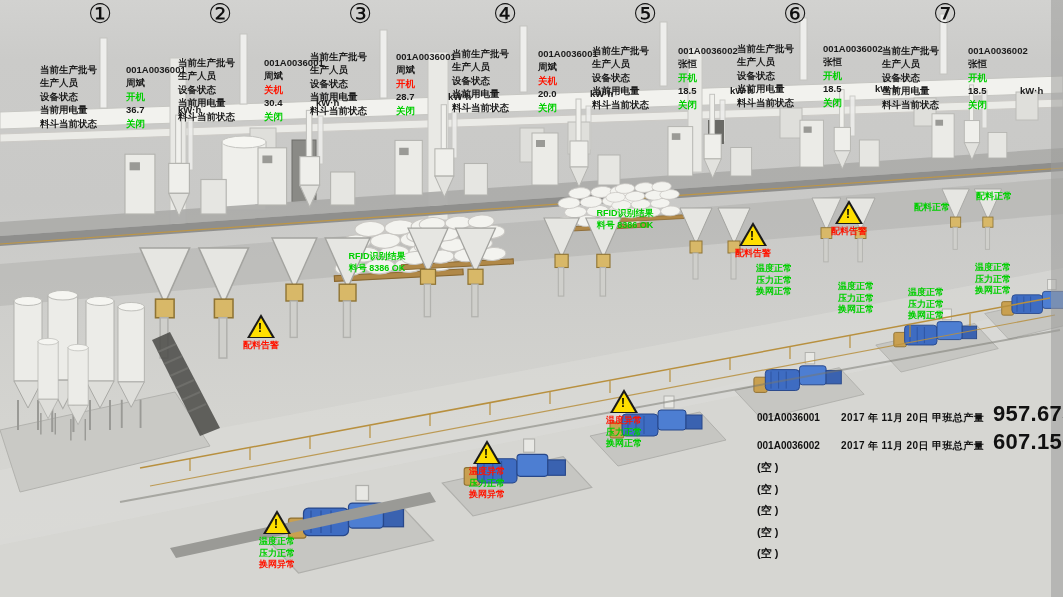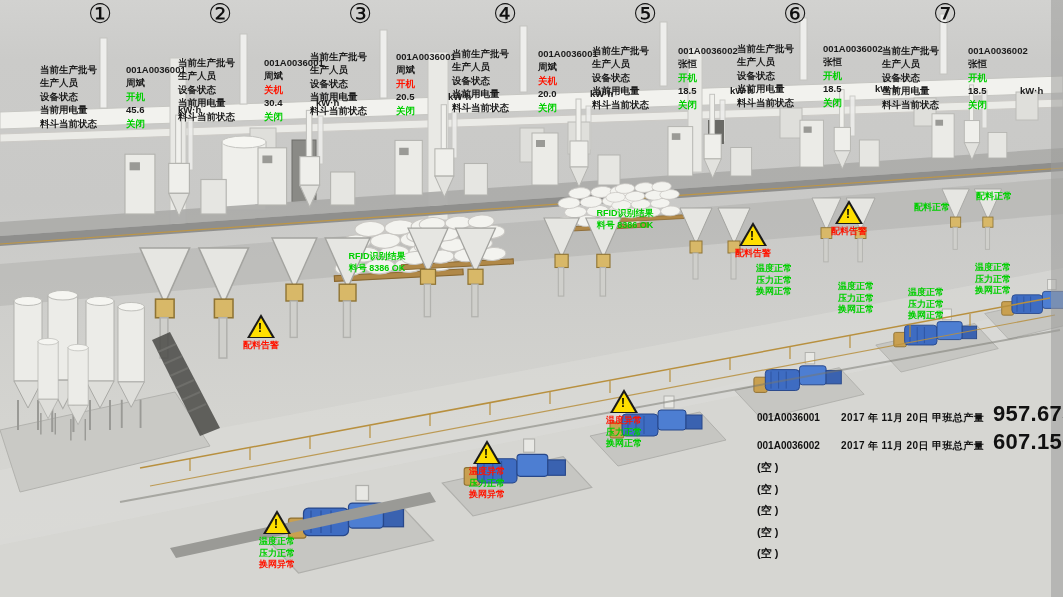--- a/index.html
+++ b/index.html
@@ -224,21 +224,21 @@
   <div class="prow">
         <span class="plab">生产人员</span>
         <span class="pval">周斌</span>
       </div>
   <div class="prow">
         <span class="plab">设备状态</span>
         <span class="pval" style="color: rgb(0, 207, 0);">开机</span>
       </div>
   <div class="prow">
         <span class="plab">当前用电量</span>
-        <span class="pval">45.6</span>
+        <span class="pval">36.7</span>
         <span class="punit">kW·h</span>
       </div>
   <div class="prow">
         <span class="plab">料斗当前状态</span>
         <span class="pval" style="color: rgb(0, 207, 0);">关闭</span>
       </div>
 </div>
 <div class="panel p2">
   <div class="prow">
         <span class="plab">当前生产批号</span>
@@ -270,21 +270,21 @@
   <div class="prow">
         <span class="plab">生产人员</span>
         <span class="pval">周斌</span>
       </div>
   <div class="prow">
         <span class="plab">设备状态</span>
         <span class="pval" style="color: rgb(255, 20, 0);">开机</span>
       </div>
   <div class="prow">
         <span class="plab">当前用电量</span>
-        <span class="pval">20.5</span>
+        <span class="pval">28.7</span>
         <span class="punit">kW·h</span>
       </div>
   <div class="prow">
         <span class="plab">料斗当前状态</span>
         <span class="pval" style="color: rgb(0, 207, 0);">关闭</span>
       </div>
 </div>
 <div class="panel p4">
   <div class="prow">
         <span class="plab">当前生产批号</span>

